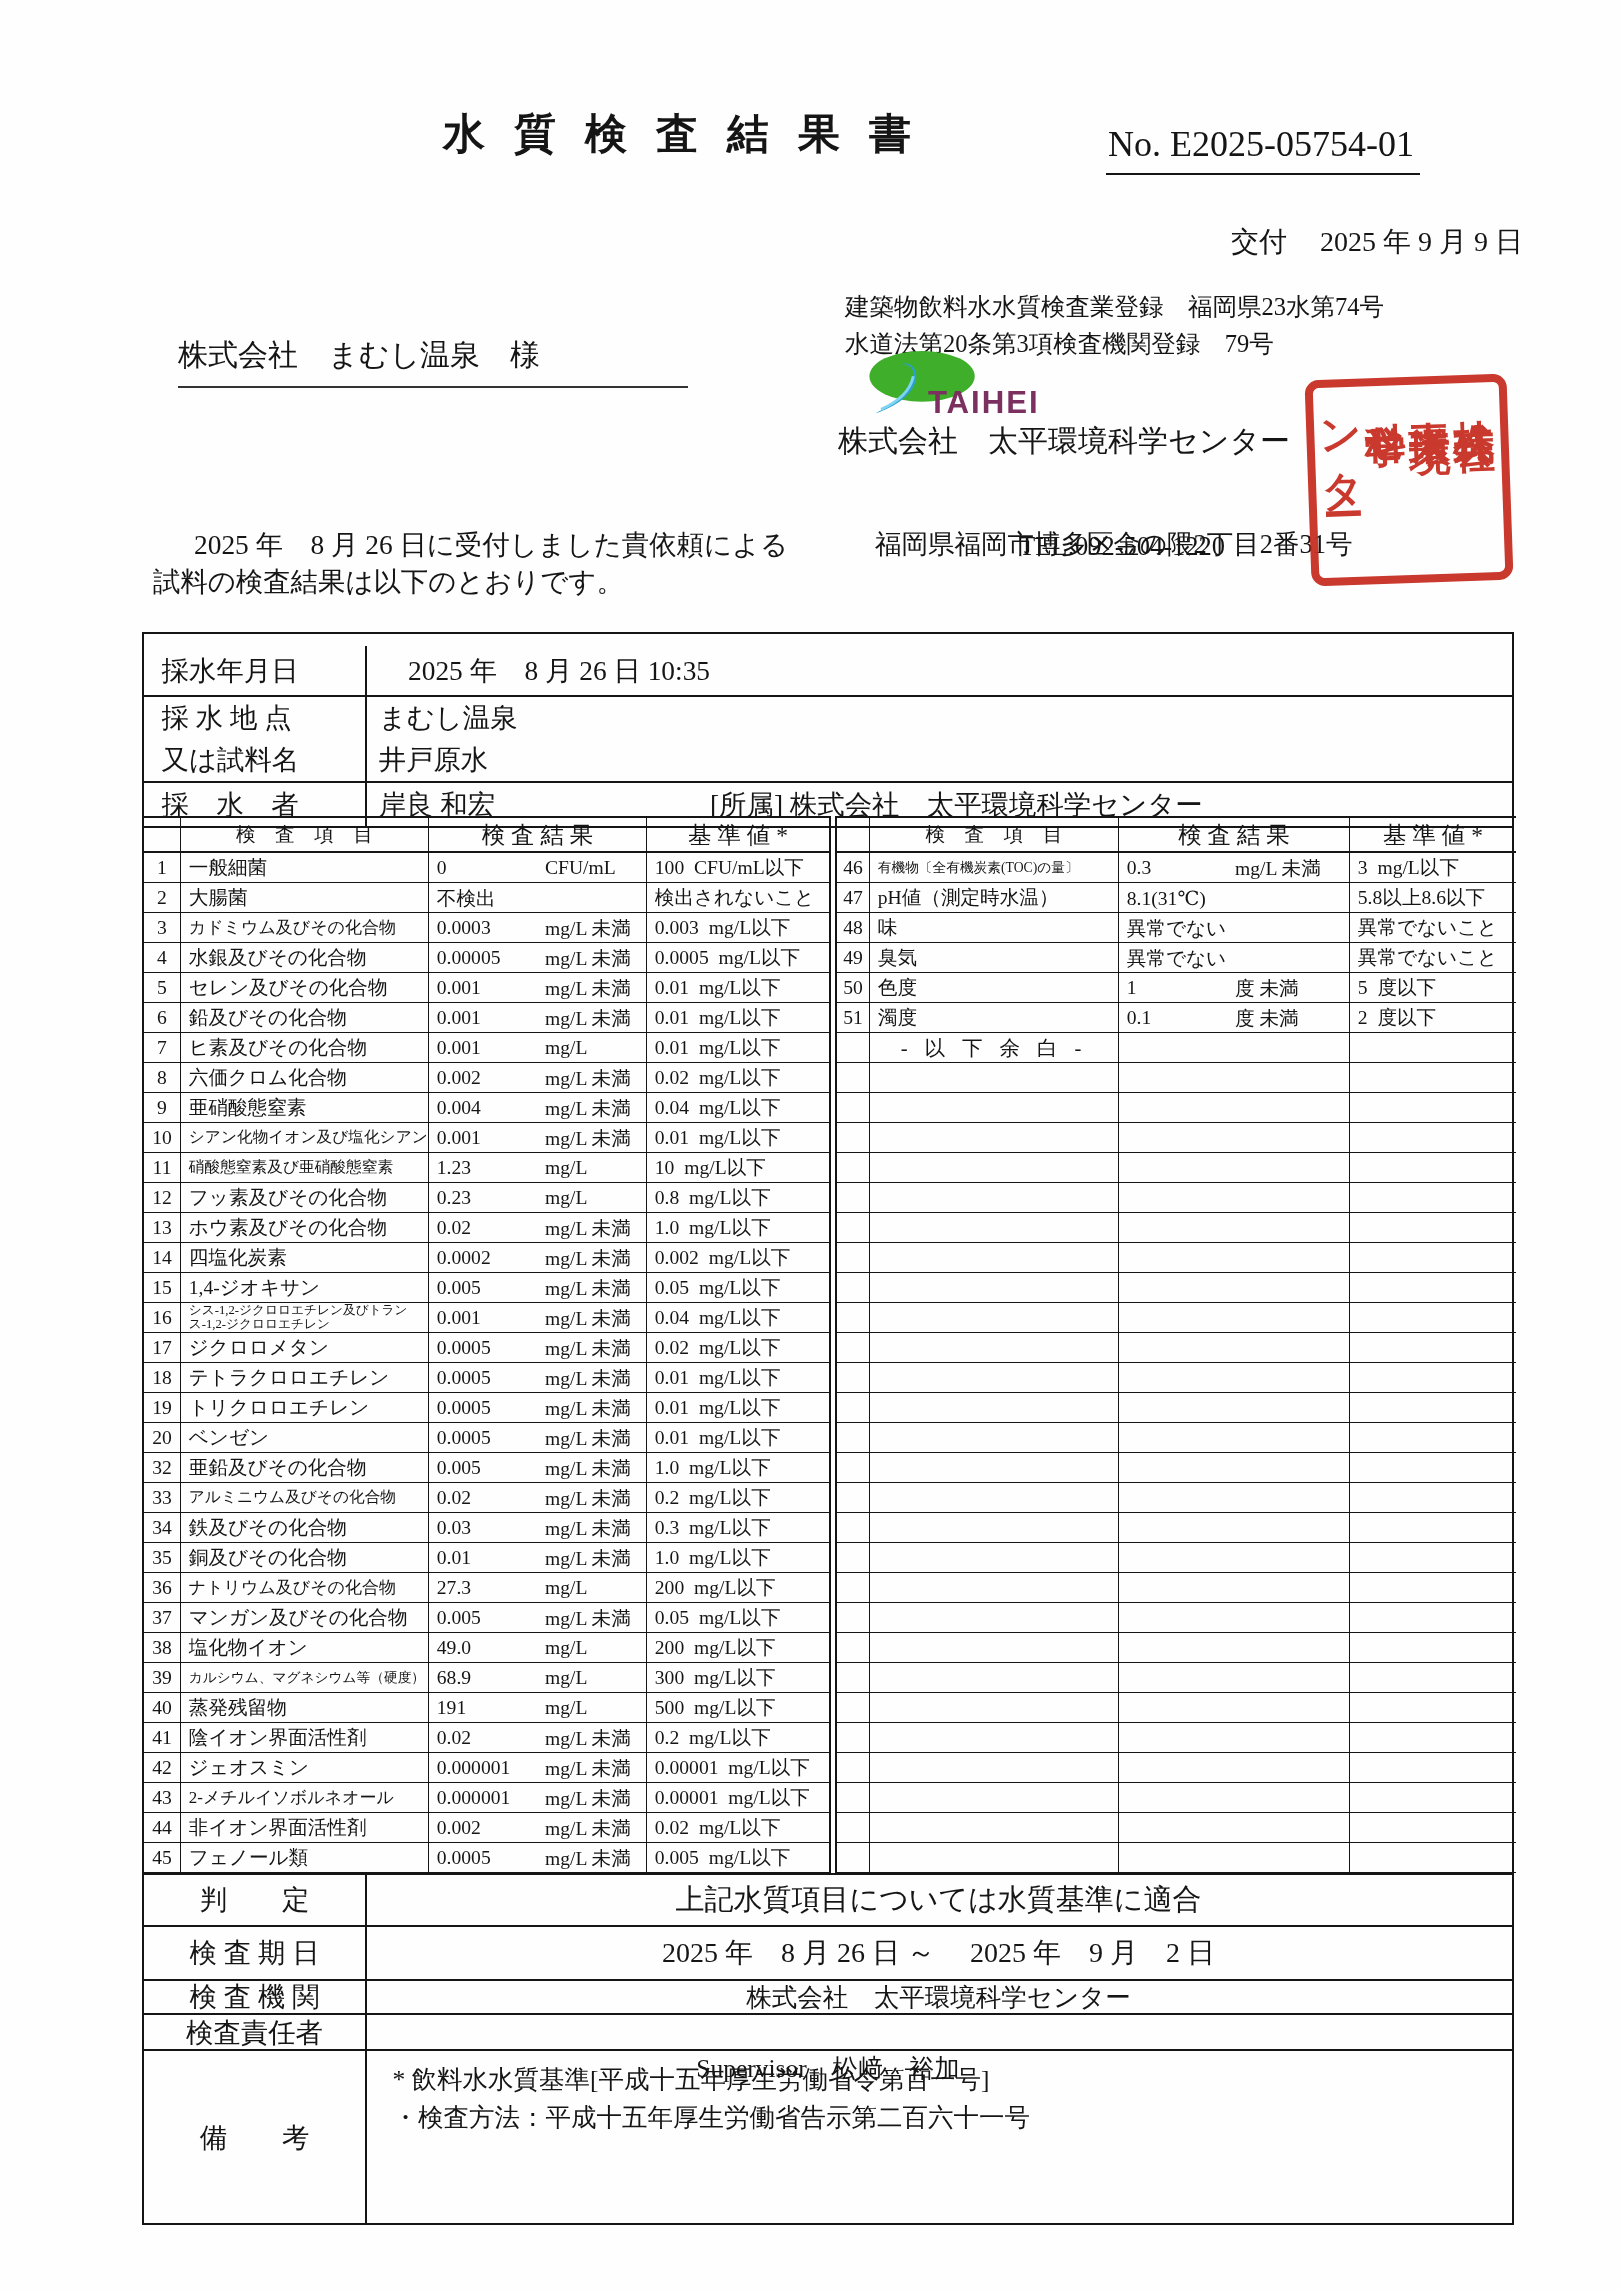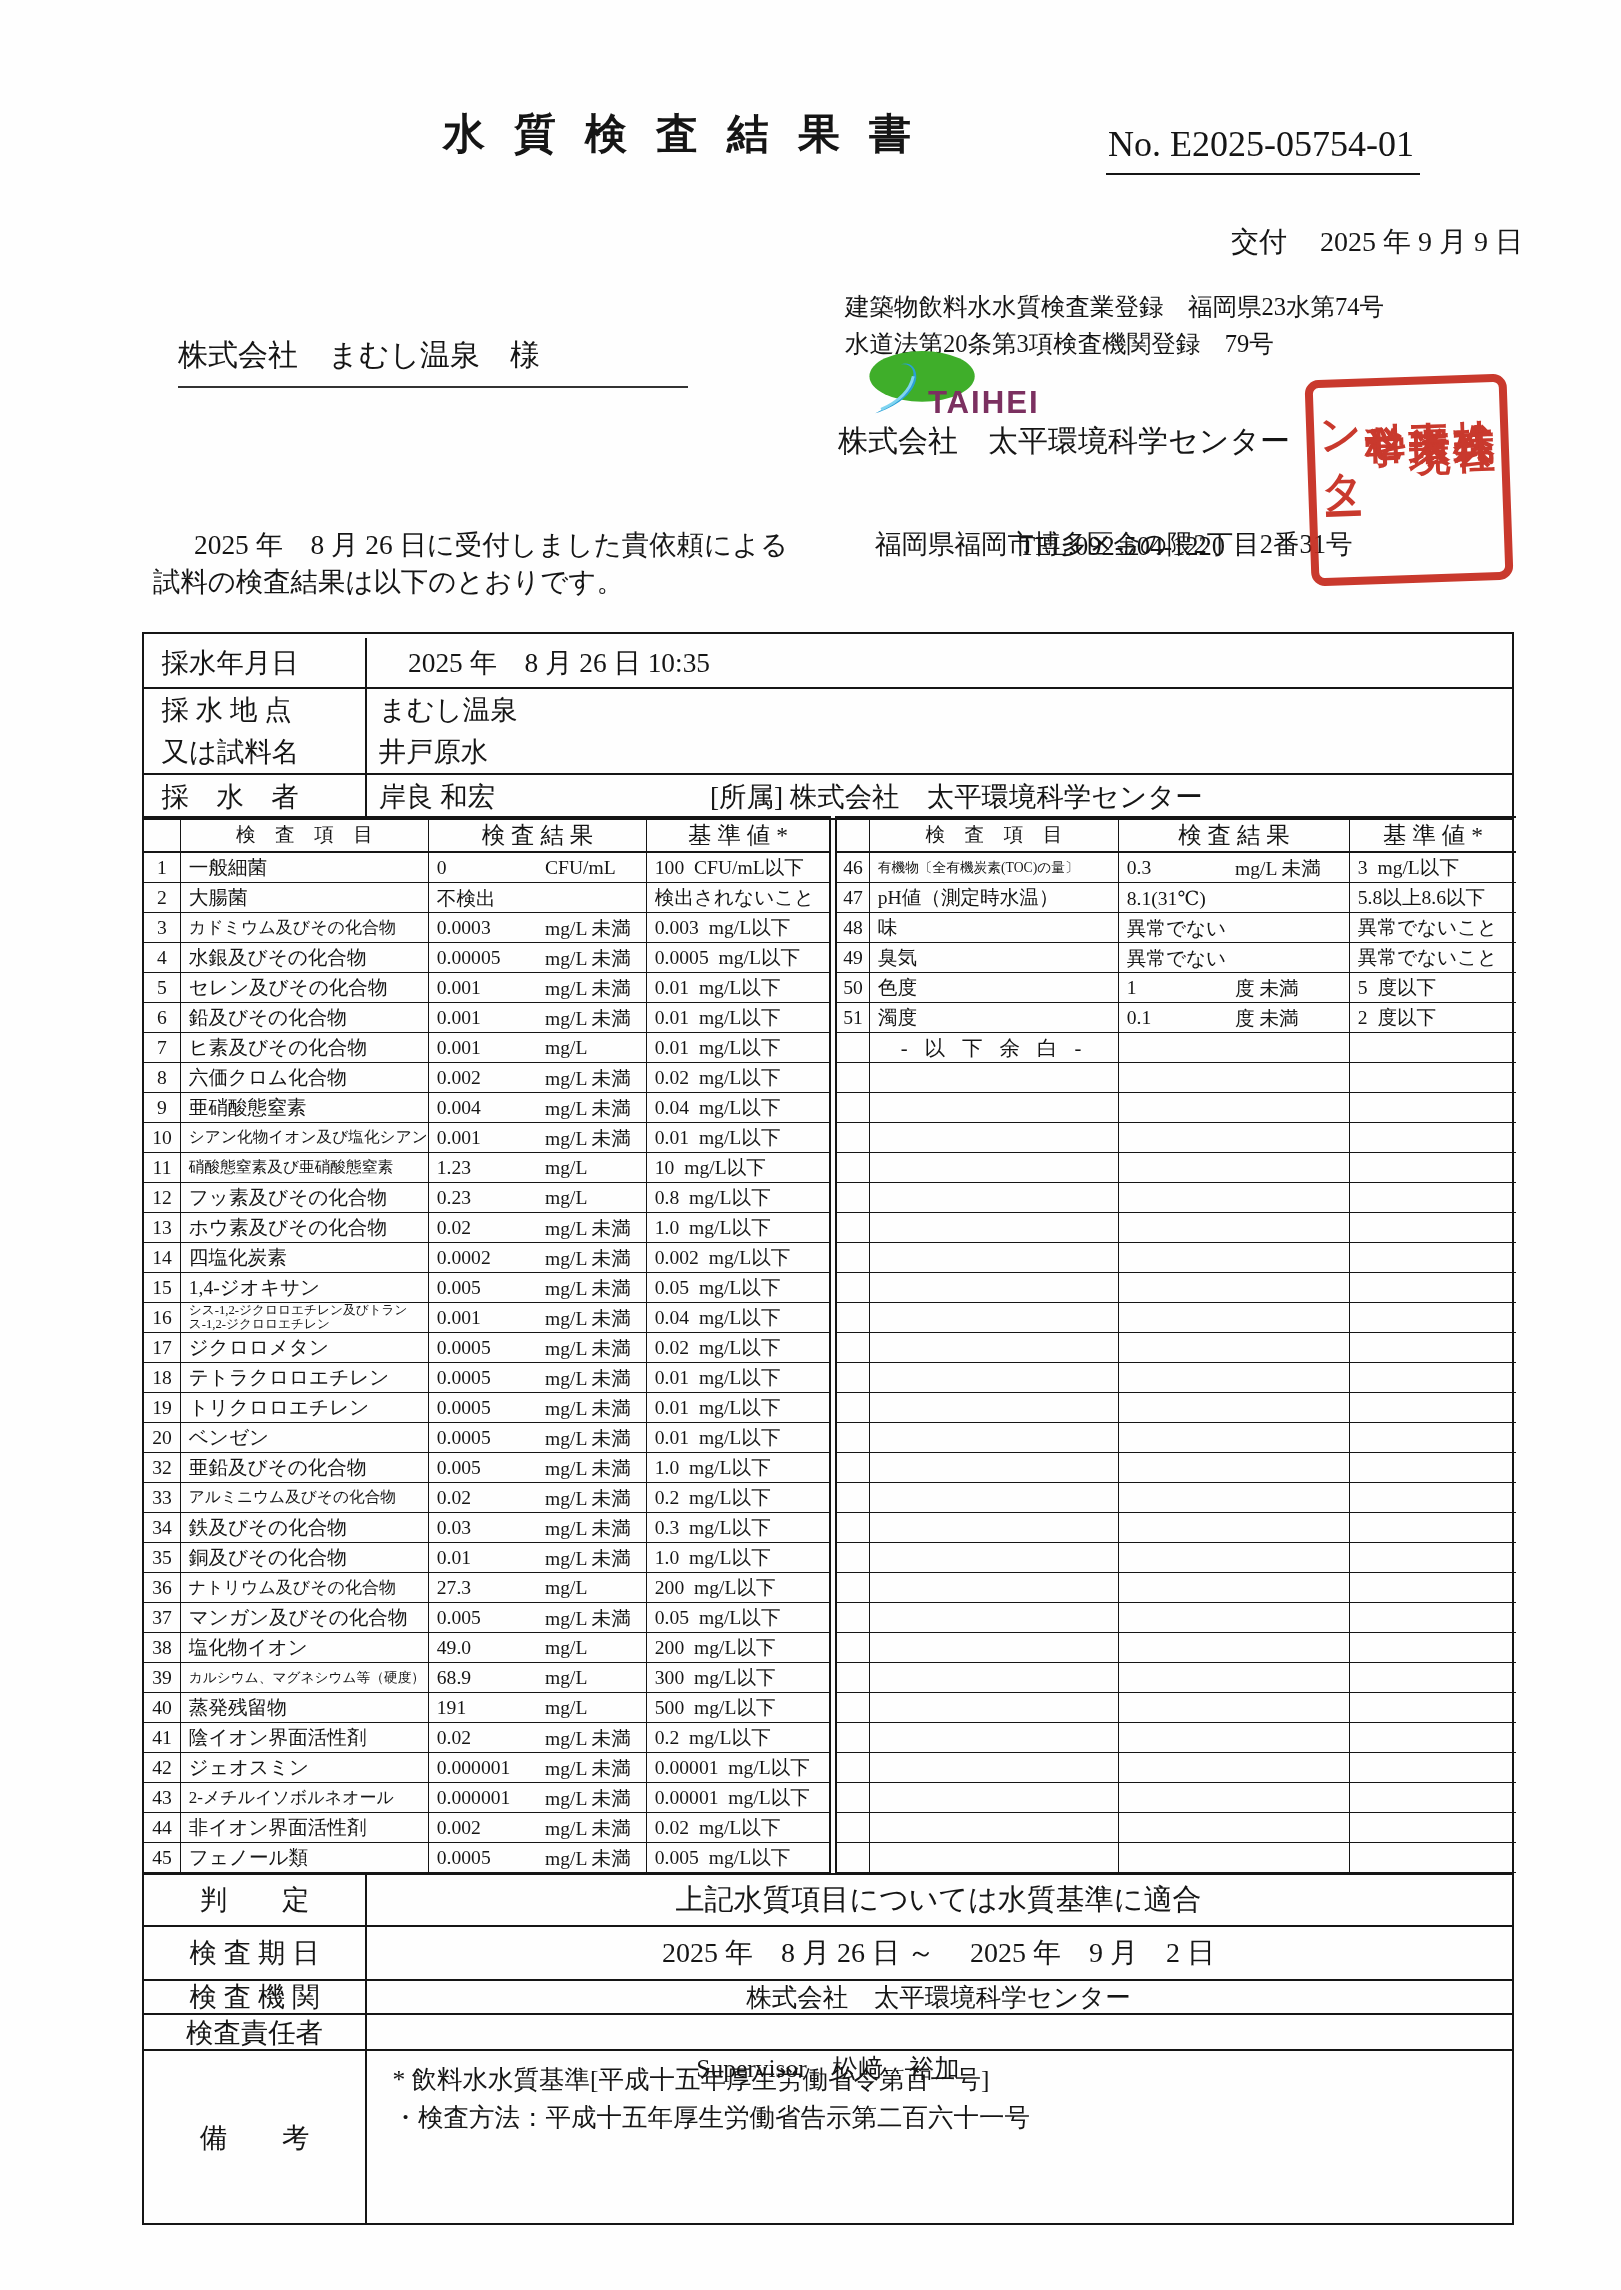--- a/index.html
+++ b/index.html
@@ -31,21 +31,21 @@
   .seal-text{
     writing-mode:vertical-rl;font-size:41px;line-height:1.08;font-weight:700;
     color:#c5291c;letter-spacing:3.9px;padding-top:3.9px;height:180px;
   }
   .intro{left:153px;top:527px;font-size:27.4px;line-height:1.35;}
   .intro .l1{padding-left:41px;}
   
   .doc-table{left:142px;top:632px;width:1372px;height:1593px;border:2.9px solid #151515;box-sizing:border-box;}
   .doc-table *{box-sizing:border-box;}
   
-  .info{position:absolute;left:0;top:4px;width:100%;height:182px;}
+  .info{position:absolute;left:0;top:12px;width:100%;height:182px;}
   .info .vline{position:absolute;left:221px;top:0;width:2px;height:182px;background:#151515;}
   .irow{position:absolute;left:0;width:100%;display:flex;}
   .ir1{top:0;height:51px;border-bottom:2px solid #151515;}
   .ir2{top:51px;height:86px;border-bottom:2px solid #151515;}
   .ir3{top:137px;height:45px;border-bottom:2px solid #151515;}
   .ilabel{width:221px;padding-left:17.6px;display:flex;flex-direction:column;justify-content:center;font-size:27.4px;}
   .ivalue{flex:1;padding-left:13.7px;display:flex;flex-direction:column;justify-content:center;font-size:27.4px;position:relative;}
   .ir1 .ivalue{padding-left:43px;}
   .ir2 .ilabel div,.ir2 .ivalue div{height:43px;display:flex;align-items:center;}
   .affil{position:absolute;left:345px;top:0;height:100%;display:flex;align-items:center;font-size:27.4px;white-space:nowrap;}

